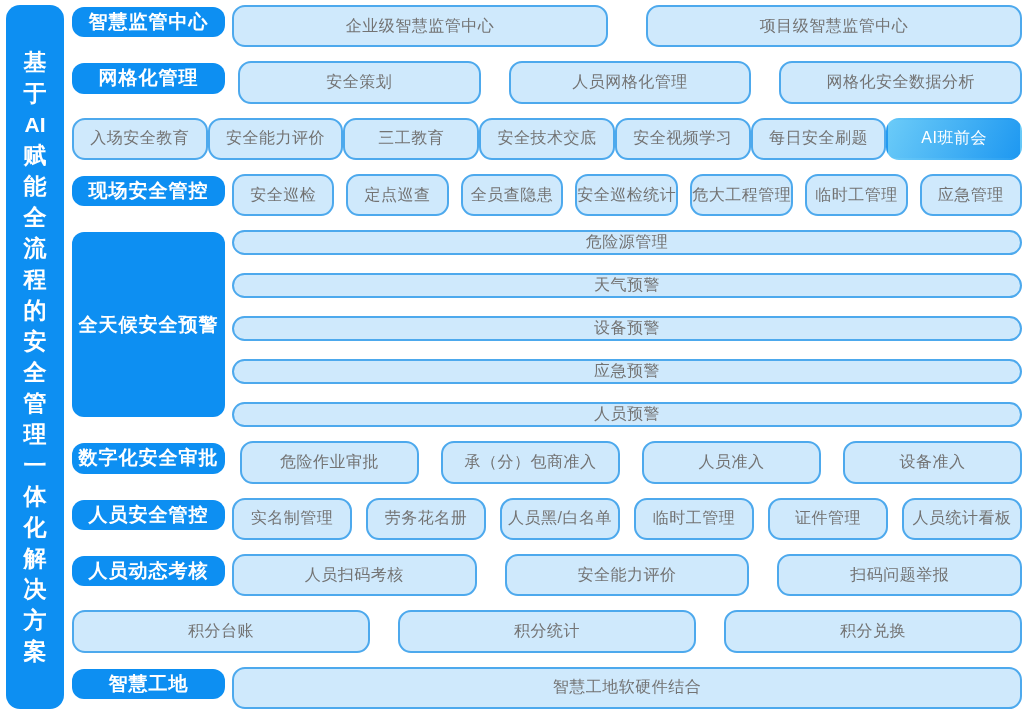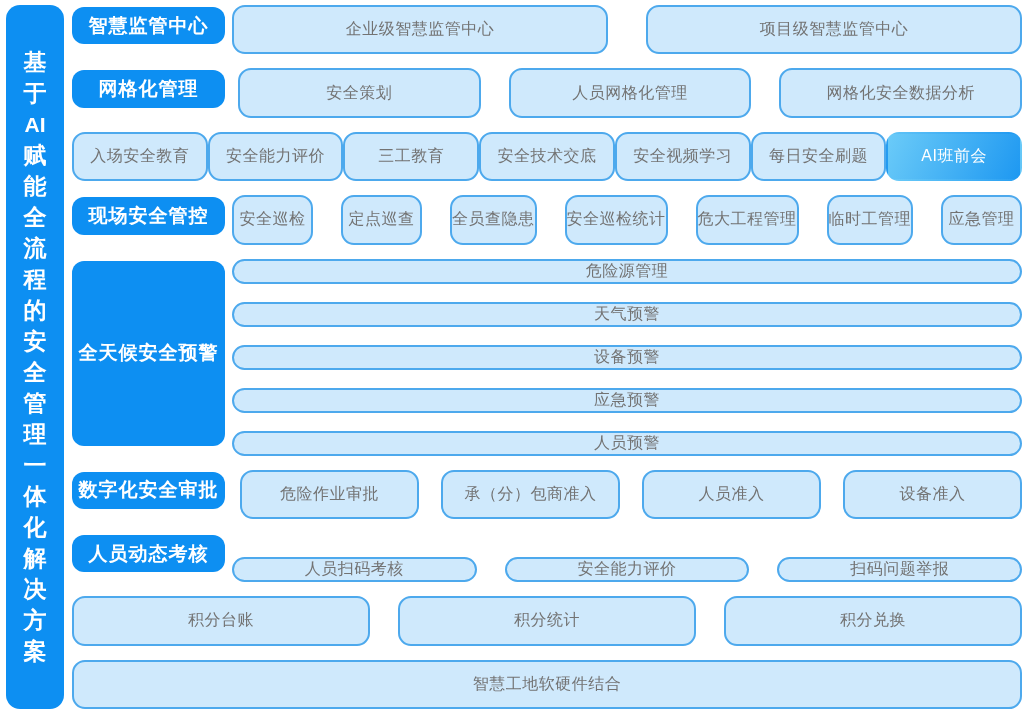--- a/index.html
+++ b/index.html
@@ -139,21 +139,21 @@
           <div class="cell">安全能力评价</div>
           <div class="cell">三工教育</div>
           <div class="cell">安全技术交底</div>
           <div class="cell">安全视频学习</div>
           <div class="cell">每日安全刷题</div>
           <div class="cell highlight">AI班前会</div>
         </div>
       </div>
       <div class="row">
         <div class="row-label">现场安全管控</div>
-        <div class="cells" style="gap: 28px;">
+        <div class="cells" style="gap: 12px;">
           <div class="cell">安全巡检</div>
           <div class="cell">定点巡查</div>
           <div class="cell">全员查隐患</div>
           <div class="cell">安全巡检统计</div>
           <div class="cell">危大工程管理</div>
           <div class="cell">临时工管理</div>
           <div class="cell">应急管理</div>
         </div>
       </div>
       <div class="row">
@@ -169,33 +169,45 @@
       <div class="row">
         <div class="row-label">数字化安全审批</div>
         <div class="cells" style="gap: 22px; padding-left: 8px;">
           <div class="cell">危险作业审批</div>
           <div class="cell">承（分）包商准入</div>
           <div class="cell">人员准入</div>
           <div class="cell">设备准入</div>
         </div>
       </div>
       <div class="row">
+        <div class="row-label">人员安全管控</div>
+        <div class="cells" style="gap: 14px;">
+          <div class="cell">实名制管理</div>
+          <div class="cell">劳务花名册</div>
+          <div class="cell">人员黑/白名单</div>
+          <div class="cell">临时工管理</div>
+          <div class="cell">证件管理</div>
+          <div class="cell">人员统计看板</div>
+        </div>
+      </div>
+      <div class="row">
         <div class="row-label">人员动态考核</div>
-        <div class="cells" style="gap: 28px; align-items: flex-end;">
+        <div class="cells" style="gap: 28px;">
           <div class="cell">人员扫码考核</div>
           <div class="cell">安全能力评价</div>
           <div class="cell">扫码问题举报</div>
         </div>
       </div>
       <div class="row">
         <div class="cells" style="gap: 28px;">
           <div class="cell">积分台账</div>
           <div class="cell">积分统计</div>
           <div class="cell">积分兑换</div>
         </div>
       </div>
       <div class="row">
+        <div class="row-label">智慧工地</div>
         <div class="cells" style="gap: 14px;">
           <div class="cell">智慧工地软硬件结合</div>
         </div>
       </div>
     </div>
 </div>
 
 </body></html>

